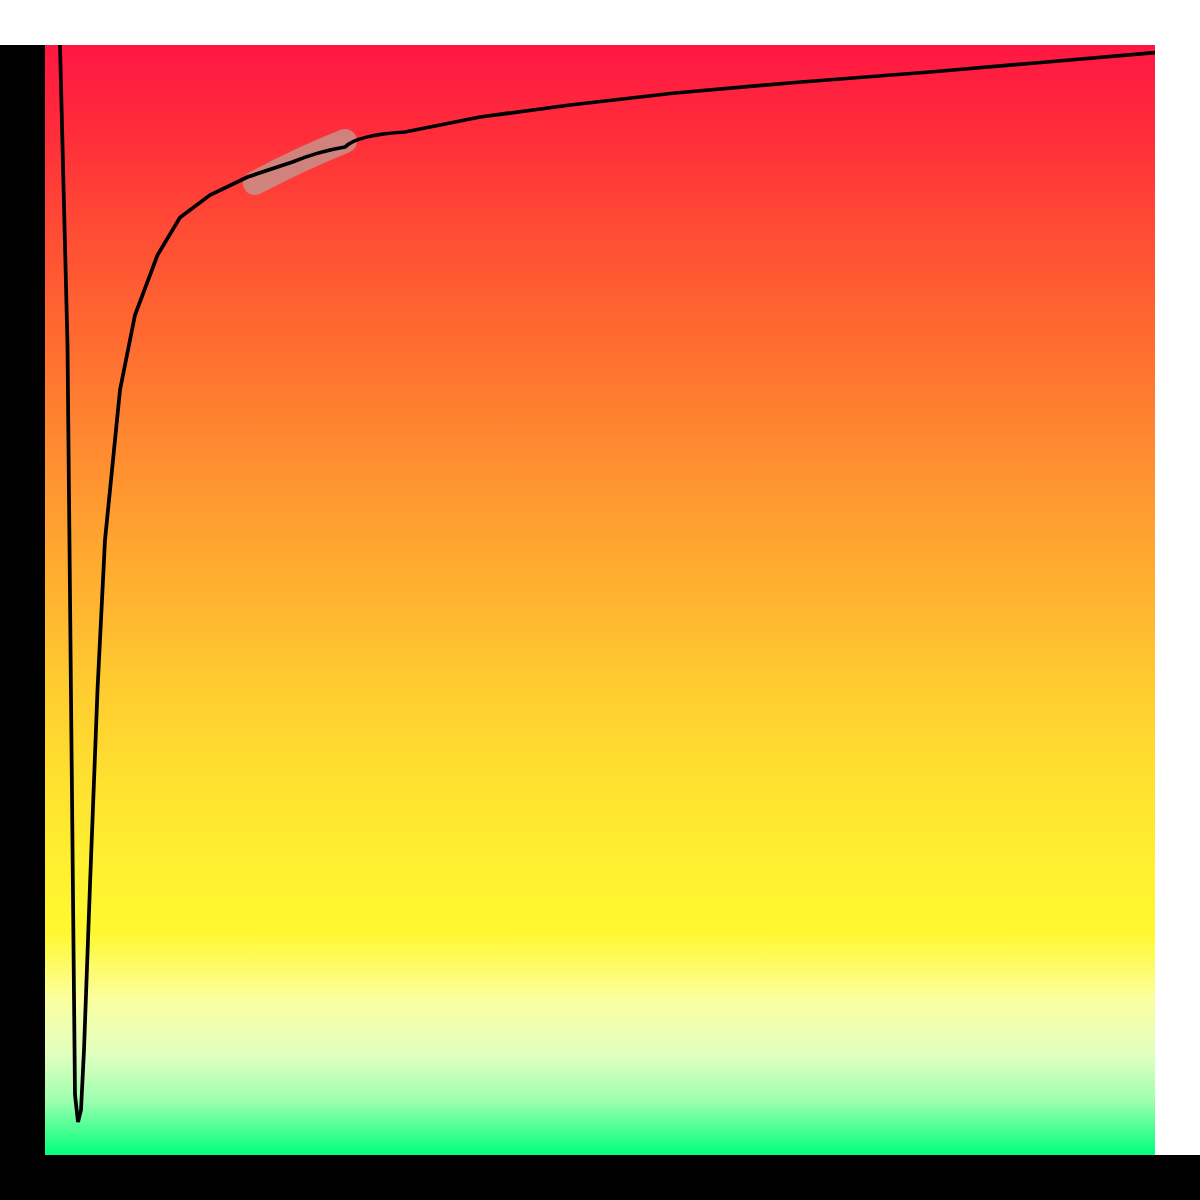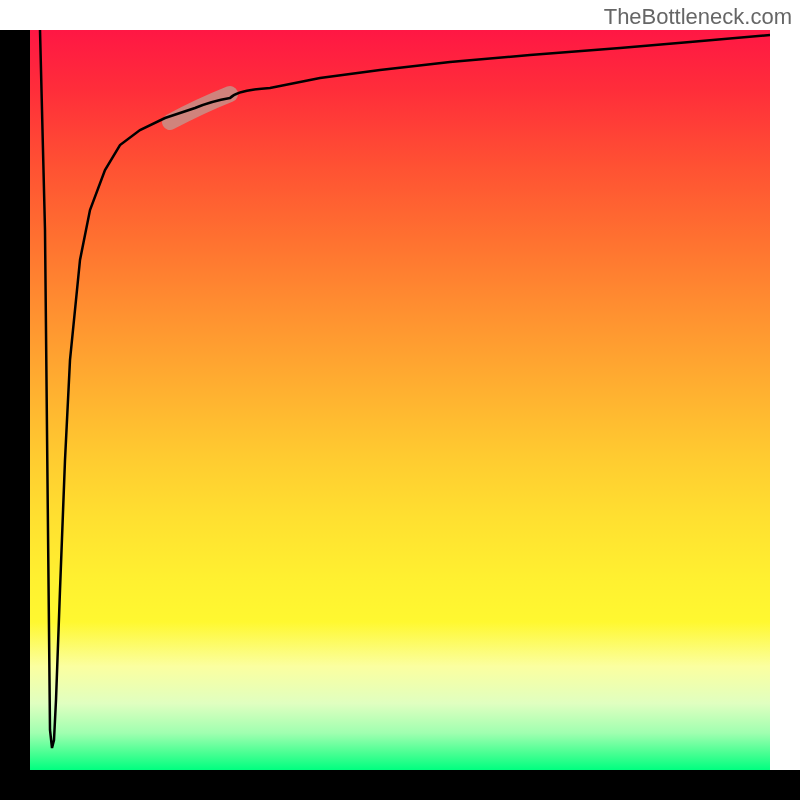--- a/index.html
+++ b/index.html
@@ -96,21 +96,20 @@
     .main-curve {
       stroke: #000;
       stroke-width: 2.5;
       fill: none;
     }
   </style>
 </head>
 <body>
 
 <div class="chart-container">
-  <div class="watermark">TheBottleneck.com</div>
 
   <div class="axis-left"></div>
   <div class="axis-bottom"></div>
 
   <div class="plot-area">
     <div class="gradient-bg"></div>
 
     <svg class="curve-svg" viewBox="0 0 740 740" preserveAspectRatio="none">
       <path class="highlight-segment" d="M 140 92 Q 170 76 200 64"></path>
       <path class="main-curve" d="M 10 0

